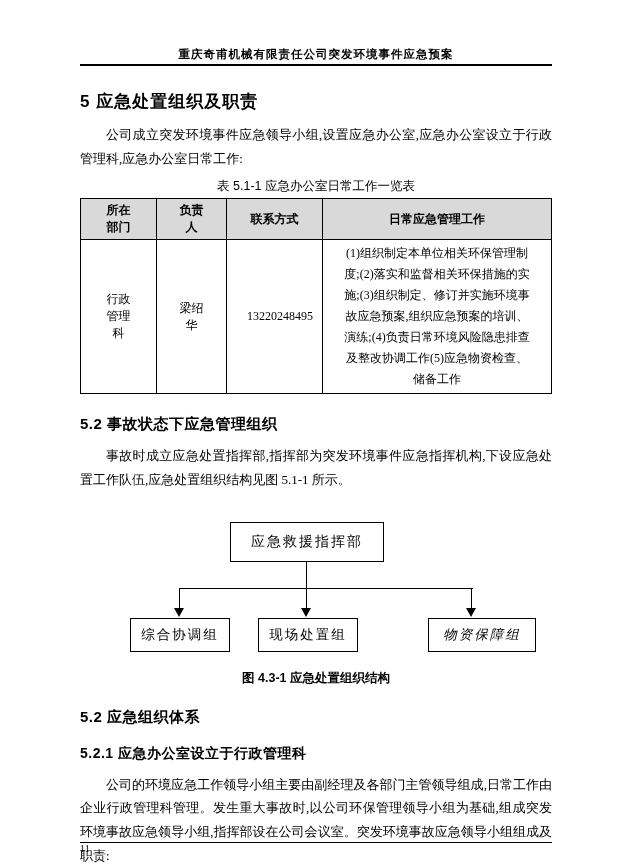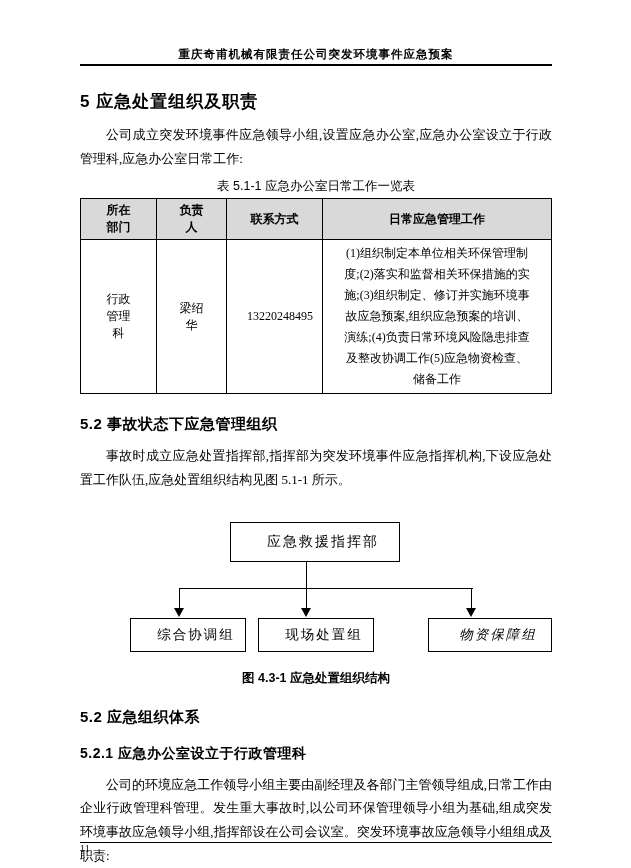--- a/index.html
+++ b/index.html
@@ -70,21 +70,20 @@
   
   .diagram{position:relative;height:132px;margin:30px 0 0 0;}
   .obox{
     position:absolute;
     border:1.3px solid #000;
     background:#fff;
     font-size:13.5px;
     text-align:center;
     display:flex;align-items:center;justify-content:center;
     letter-spacing:2px;
-    padding-left:16px;
   }
   .obox.top{left:150px;top:0;width:152px;height:38px;font-size:14px;}
   .obox.child{top:96px;height:32px;}
   .obox.c1{left:50px;width:98px;}
   .obox.c2{left:178px;width:98px;}
   .obox.c3{left:348px;width:106px;font-style:italic;}
   .dline{position:absolute;background:#000;}
   .vtop{left:225.5px;top:39px;width:1.5px;height:27px;}
   .hbar{left:98.5px;top:66px;width:294px;height:1.5px;}
   .v1{left:98.5px;top:66px;width:1.5px;height:21px;}

